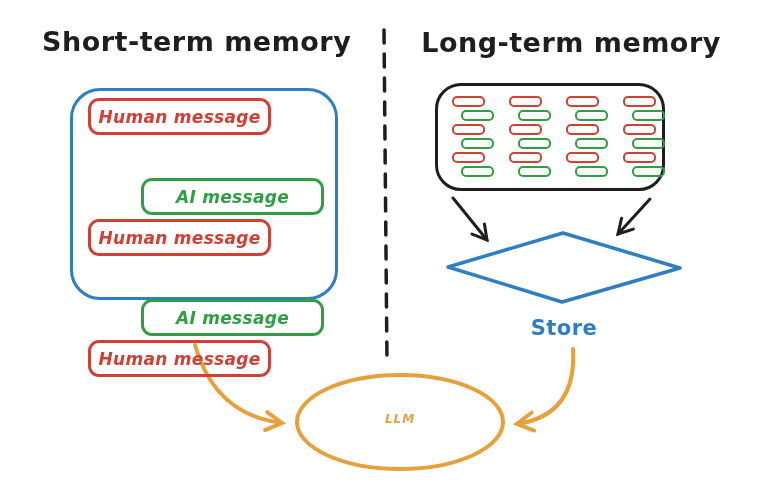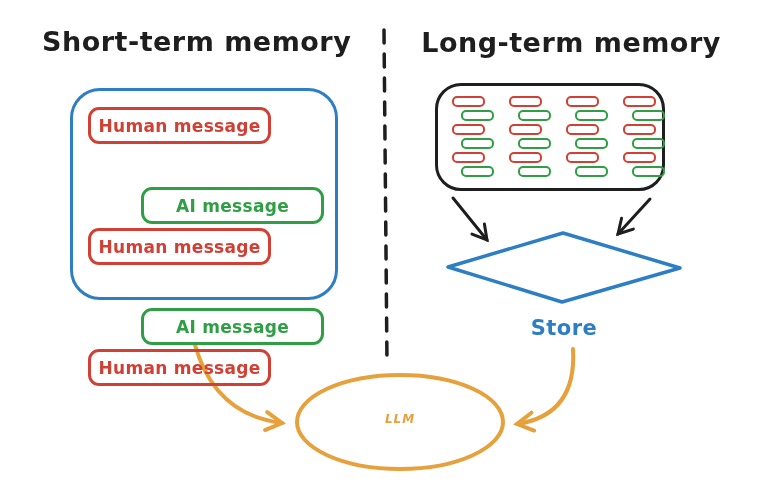--- a/index.html
+++ b/index.html
@@ -11,21 +11,22 @@
     position:absolute;font-size:27px;font-weight:bold;color:var(--ink,#1e1e1e);
     letter-spacing:.5px;white-space:nowrap;
   }
   #title-left{left:42px;top:26px;width:306px;text-align:center;}
   #title-right{left:414px;top:27px;width:314px;text-align:center;}
 
   
   #checkpointer-box{
     position:absolute;left:70px;top:88px;width:268px;height:212px;
     border:3px solid var(--blue,#2e7ec4);border-radius:30px;box-sizing:border-box;
-    padding-top:16px;
+    padding-top:7px;
+    font-style:italic;
   }
   .msg{
     height:37px;margin-bottom:4px;border-radius:11px;box-sizing:border-box;
     display:flex;align-items:center;justify-content:center;
     font-size:17px;font-weight:bold;letter-spacing:.3px;width:183px;
   }
   .msg.human{border:3px solid var(--human,#d04035);color:var(--human,#d04035);margin-left:15px;}
   .msg.ai{border:3px solid var(--ai,#2f9e44);color:var(--ai,#2f9e44);margin-left:68px;margin-top:43px;}
 
   .shape-label{

